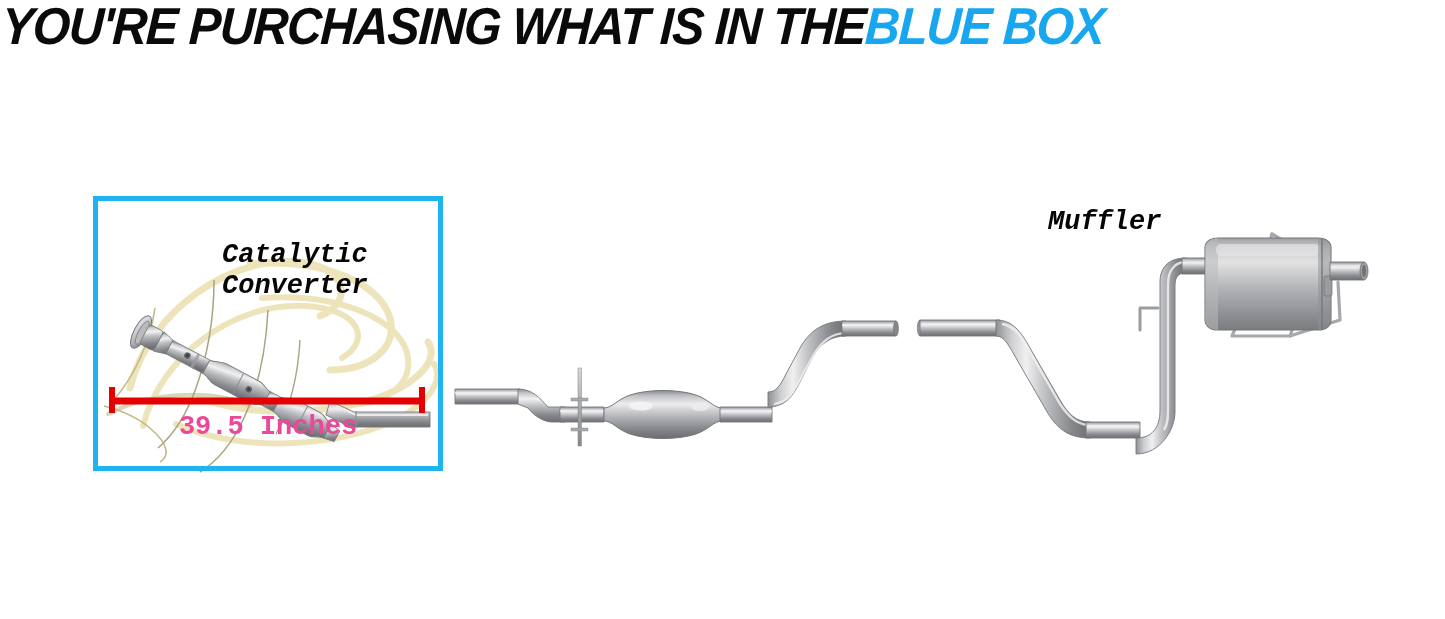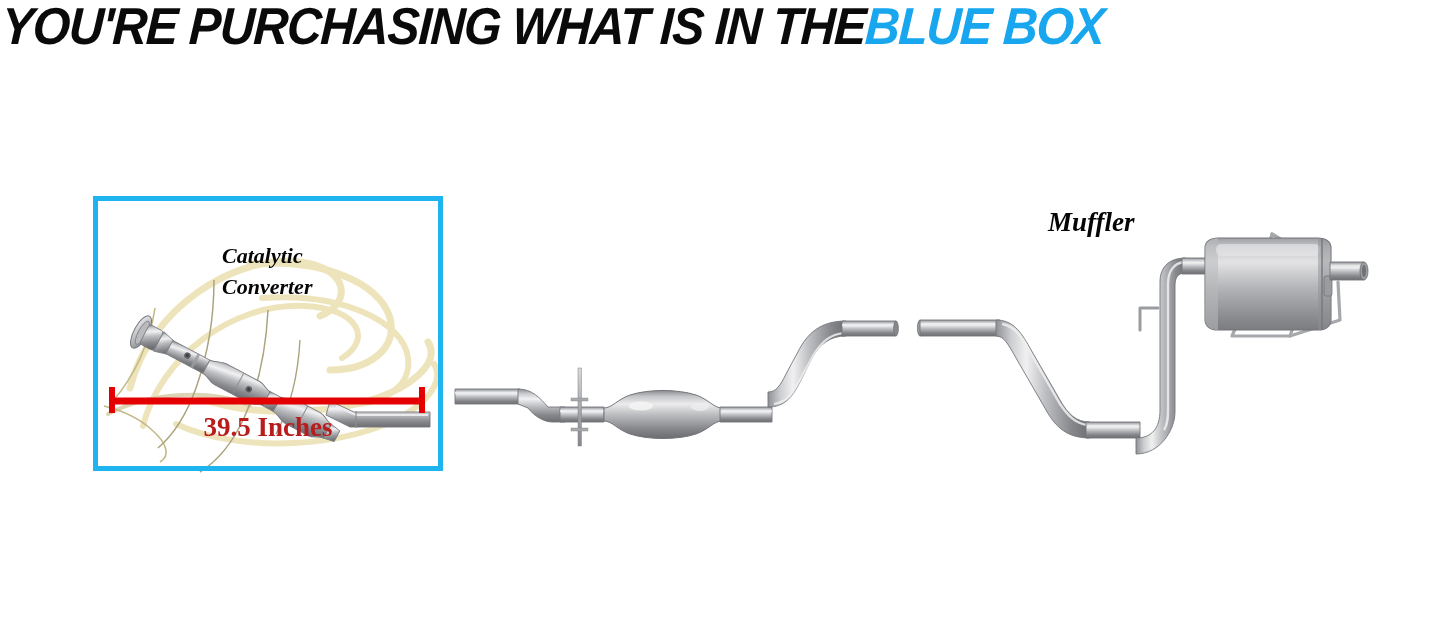--- a/index.html
+++ b/index.html
@@ -18,30 +18,30 @@
           color:#0a0a0a;}
   #banner-text .hl{color:#18a7ee;}
   #banner-text .w{display:inline-block;transform:skewX(-3deg);}
 
   
   #blue-box{position:absolute;left:93px;top:196px;width:350px;height:275px;
             border:5px solid #1eb4f0;background:transparent;box-sizing:border-box;}
 
   
   .part-label{position:absolute;white-space:nowrap;color:#050505;
-              font-family:Liberation Serif, serif;
+              font-family:Liberation Mono, monospace;
               font-weight:700;font-style:italic;}
-  #label-cat{left:222px;top:240px;font-size:22px;line-height:31px;
+  #label-cat{left:222px;top:240px;font-size:27px;line-height:31px;
              text-align:left;}
   #label-res{left:578px;top:271px;font-size:27px;}
   #label-muf{left:1048px;top:207px;font-size:27px;}
 
   #dim-label{position:absolute;left:108px;top:412px;width:320px;
-             text-align:center;color:#b91c1c;
-             font-family:Liberation Serif, serif;
+             text-align:center;color:#ec4899;
+             font-family:Liberation Mono, monospace;
              font-weight:700;font-size:27px;white-space:nowrap;}
 
   svg{display:block;}
   #art{position:absolute;left:0;top:58px;width:1445px;height:561px;}
 </style>
 </head>
 <body>
 
 <div id="stage">
 

